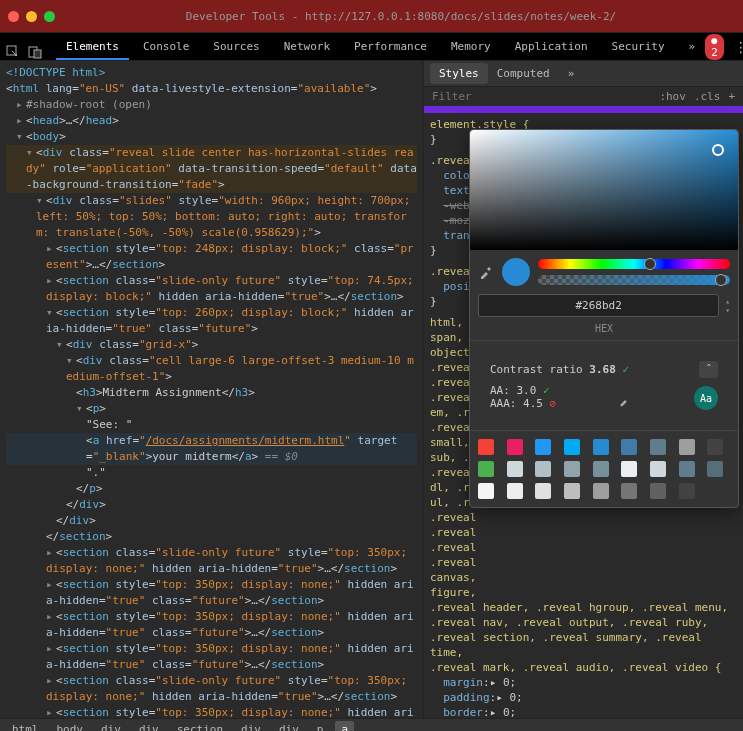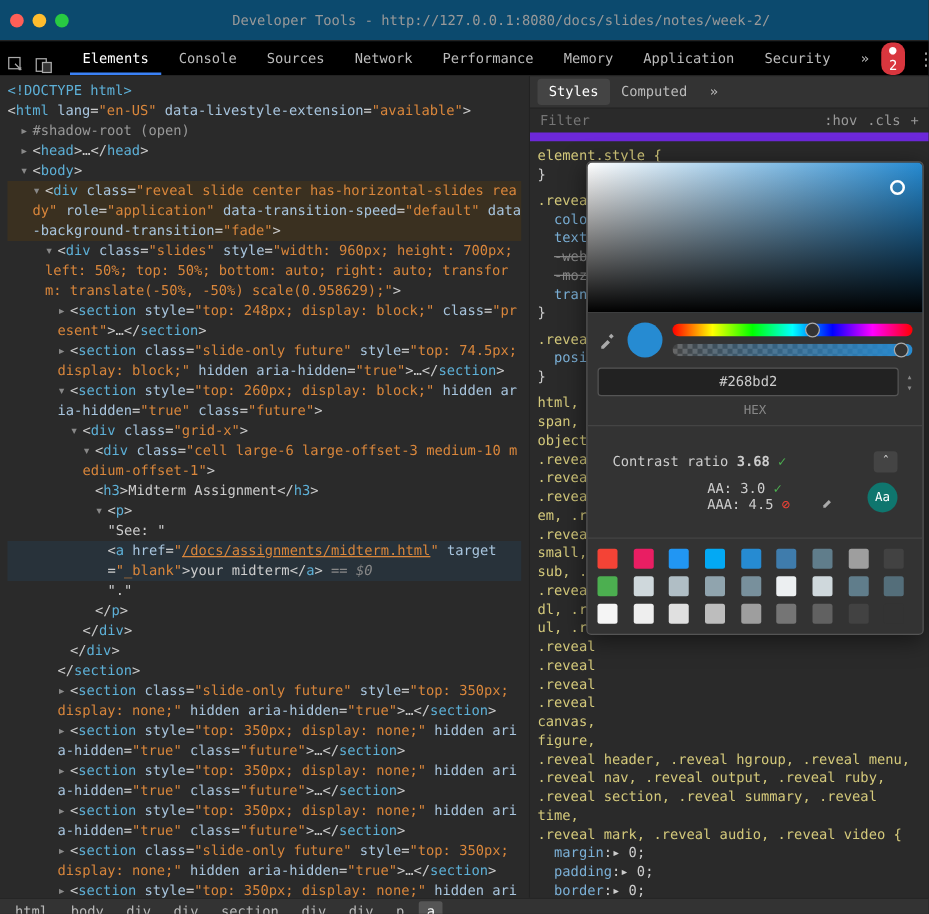--- a/index.html
+++ b/index.html
@@ -1,17 +1,17 @@
 <!DOCTYPE html>
 <html><head>
 <meta charset="utf-8">
 <style>
 *{margin:0;padding:0;box-sizing:border-box;font-family:Menlo,Monaco,monospace;font-size:11px}
 body{background:#2a2a2a;color:#ccc;width:743px;height:731px;overflow:hidden}
-.titlebar{height:24px;background:#0c4a6e;display:flex;align-items:center;padding:16px 8px;border-bottom:1px solid #222}
+.titlebar{height:24px;background:#7f1d1d;display:flex;align-items:center;padding:16px 8px;border-bottom:1px solid #222}
 .traffic{display:flex;gap:7px;margin-right:12px}
 .traffic span{width:11px;height:11px;border-radius:50%}
 .tr{background:#ff5f57}.ty{background:#ffbd2e}.tg{background:#28ca42}
 .title{flex:1;text-align:center;color:#999;font-size:11px}
 .toolbar{height:28px;background:#000000;display:flex;align-items:flex-end;padding:0 6px;border-bottom:1px solid #222}
 .tbicon{width:16px;height:16px;margin-right:8px;display:flex;align-items:center;justify-content:center;color:#aaa;cursor:pointer}
 .tabs{display:flex;gap:4px;margin-left:6px}
 .tab{padding:5px 10px;color:#bbb;cursor:pointer;border-bottom:2px solid transparent}
 .tab.active{color:#fff;border-bottom:2px solid #3b82f6}
 .tbright{margin-left:auto;display:flex;align-items:center;gap:10px}
@@ -49,21 +49,21 @@
 .huebar{height:10px;background:linear-gradient(to right,red,yellow,lime,cyan,blue,magenta,red);border-radius:5px;position:relative;margin-bottom:6px}
 .alphabar{height:10px;background:linear-gradient(to right,transparent,#268bd2),repeating-conic-gradient(#666 0 25%,#444 0 50%) 0 0/8px 8px;border-radius:5px;position:relative}
 .sliderknob{position:absolute;width:12px;height:12px;background:#333;border:1px solid #aaa;border-radius:50%;top:-1px}
 .hexrow{padding:0 8px 6px;display:flex;gap:6px}
 .hexinput{flex:1;background:#222;border:1px solid #555;color:#ccc;text-align:center;padding:4px;border-radius:3px}
 .hexarrows{color:#888;cursor:pointer;display:flex;flex-direction:column;justify-content:center;font-size:8px}
 .hexlabel{text-align:center;color:#888;font-size:10px;padding-bottom:6px}
 .contrast{border-top:1px solid #444;padding:20px}
 .contrasthead{display:flex;align-items:center;justify-content:space-between}
 .check{color:#4caf50}.fail{color:#f44336}
-.contrastdet{margin-top:6px;display:flex;justify-content:flex-end;align-items:flex-end;gap:24px}
+.contrastdet{margin-top:6px;display:flex;justify-content:space-between;align-items:flex-end;gap:24px}
 .aa-circle{width:24px;height:24px;border-radius:50%;background:#0f766e;color:#fff;display:flex;align-items:center;justify-content:center;font-size:10px}
 .palette{border-top:1px solid #444;padding:8px;display:grid;grid-template-columns:repeat(9,1fr);gap:6px}
 .psw{width:16px;height:16px;border-radius:2px;cursor:pointer}
 .srclink{float:right;color:#888;text-decoration:underline;font-size:10px}
 .rule{margin-bottom:6px}
 </style>
 </head>
 <body>
 
 <div class="titlebar">

